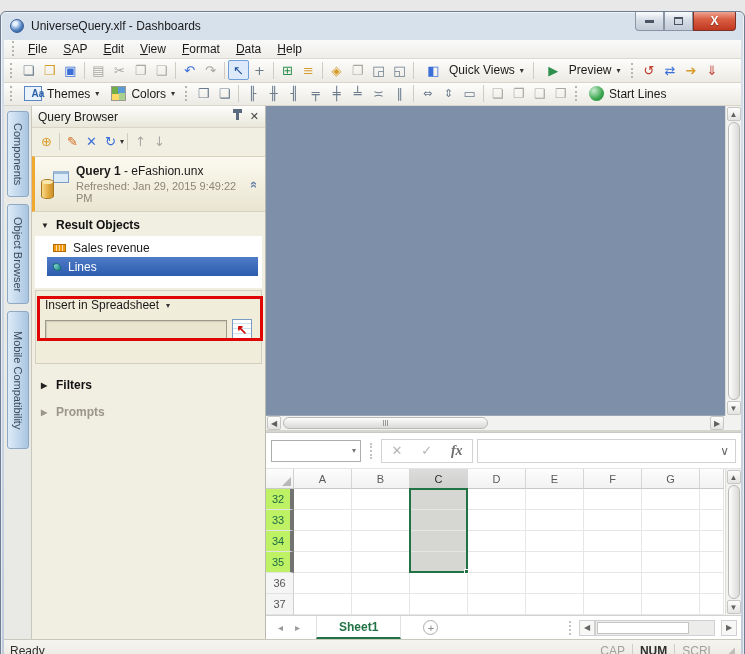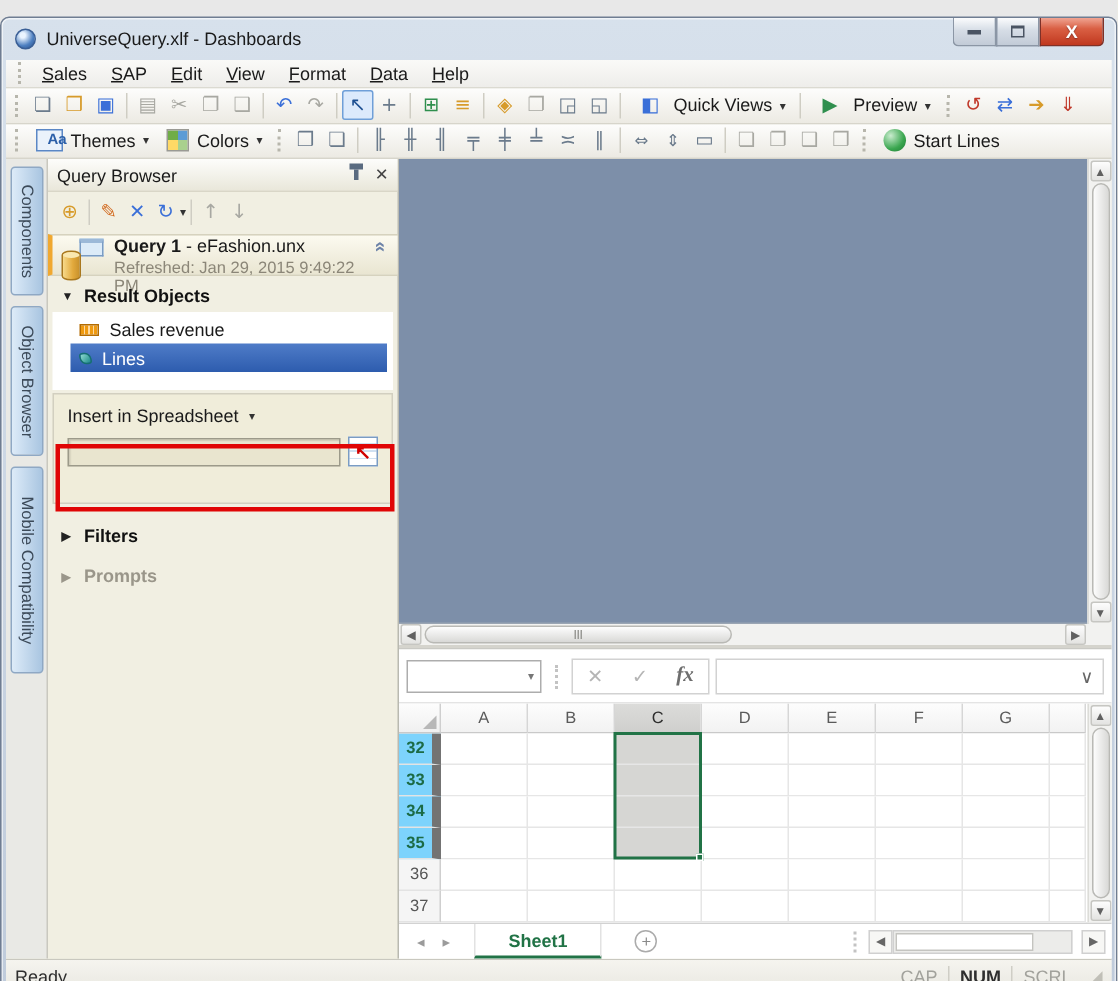--- a/index.html
+++ b/index.html
@@ -69,23 +69,23 @@
             display:flex; flex-direction:column; }
   .qb-header { height:22px; display:flex; align-items:center; padding:0 6px;
                background:linear-gradient(#fdfdfb,#e9e7da); border-bottom:1px solid #d9d6c7;
                font-size:12px; color:#1a1a1a; }
   .qb-title { flex:1; }
   .pin-icon { width:3px; height:7px; background:#5a6b80; position:relative; margin-right:11px; }
   .pin-icon::before { content:""; position:absolute; top:-4px; left:-3px; width:9px; height:4px; background:#5a6b80; }
   .panel-x { font-size:11px; color:#444; }
   .qb-toolbar { height:26px; display:flex; align-items:center; padding:0 5px; }
   .qb-toolbar .ticon { width:19px; font-size:13px; }
-  .query-card { margin:2px 0 0 0; height:28px; background:linear-gradient(#fcfaf0,#e9e5d1);
+  .query-card { margin:2px 0 0 0; height:56px; background:linear-gradient(#fcfaf0,#e9e5d1);
                 border-top:1px solid #d6d2be; border-bottom:1px solid #d6d2be;
-                border-left:3px solid #f0a830; display:flex; align-items:flex-start; padding:0 6px; }
+                border-left:3px solid #f0a830; display:flex; align-items:center; padding:0 6px; }
   .db-icon { width:28px; height:30px; position:relative; margin-right:7px; }
   .db-win { position:absolute; right:0; top:2px; width:16px; height:12px;
             background:#dcebf8; border:1px solid #7a9cc4; border-top:3px solid #9cb9d8; }
   .db-cyl { position:absolute; left:0; bottom:0; width:13px; height:20px;
             background:linear-gradient(90deg,#f7d98a,#e2a93c 60%,#c8912c);
             border:1px solid #a9781f; border-radius:6px/3px; }
   .db-cyl::before { content:""; position:absolute; left:0; top:0; width:11px; height:4px;
                     background:#f9e7b0; border-radius:50%; }
   .q-text { flex:1; }
   .q-title { font-size:12px; color:#1a1a1a; }
@@ -161,21 +161,21 @@
                    border-left:9px solid transparent; border-bottom:9px solid #b8b8b8; }
   .colhdr { width:58px; display:flex; align-items:center; justify-content:center;
             background:linear-gradient(#fdfdfd,#f2f2f2); border-right:1px solid #d6d6d6;
             border-bottom:1px solid #c9c9c9; color:#5a5a5a; }
   .colhdr.selc { background:linear-gradient(#dcdcda,#cfcfcd); color:#2e2e2e; }
   .colhdr.partial { width:24px; }
   .grow { display:flex; height:21px; }
   .rowhdr { width:28px; background:#f5f5f5; border-right:1px solid #cfcfcf;
             border-bottom:1px solid #e3e3e3; display:flex; align-items:center;
             justify-content:center; color:#555; }
-  .rowhdr.selr { color:#1c6b45; border-right:6px solid #737373; background:#7dd3fc;font-weight:bold; }
+  .rowhdr.selr { color:#1c6b45; border-right:4px solid #737373; background:#bef264; }
   .cell { width:58px; background:#fff; border-right:1px solid #e6e6e6; border-bottom:1px solid #e6e6e6; }
   .cell.selcell { background:#d6d6d3; }
   .cell.partial { width:24px; }
   .sel-overlay { position:absolute; left:143px; top:19px; width:59px; height:85px;
                  border:2px solid #217346; pointer-events:none; }
   .sel-handle { position:absolute; right:-3px; bottom:-3px; width:5px; height:5px;
                 background:#217346; border:1px solid #fff; }
   .gvscroll { width:16px; background:#f2f2f0; border-left:1px solid #dcdcd8;
               display:flex; flex-direction:column; align-items:center; padding:1px; }
   
@@ -221,21 +221,21 @@
     <div class="wbtn">
         <span class="box"></span>
       </div>
     <div class="wbtn close">X</div>
   </div>
 
   <div class="content">
 
     <div class="menubar">
       <span class="grip"></span>
-      <span class="menu-item">Sales</span>
+      <span class="menu-item">File</span>
       <span class="menu-item">SAP</span>
       <span class="menu-item">Edit</span>
       <span class="menu-item">View</span>
       <span class="menu-item">Format</span>
       <span class="menu-item">Data</span>
       <span class="menu-item">Help</span>
     </div>
 
     <div class="toolbar">
       <span class="grip"></span>

